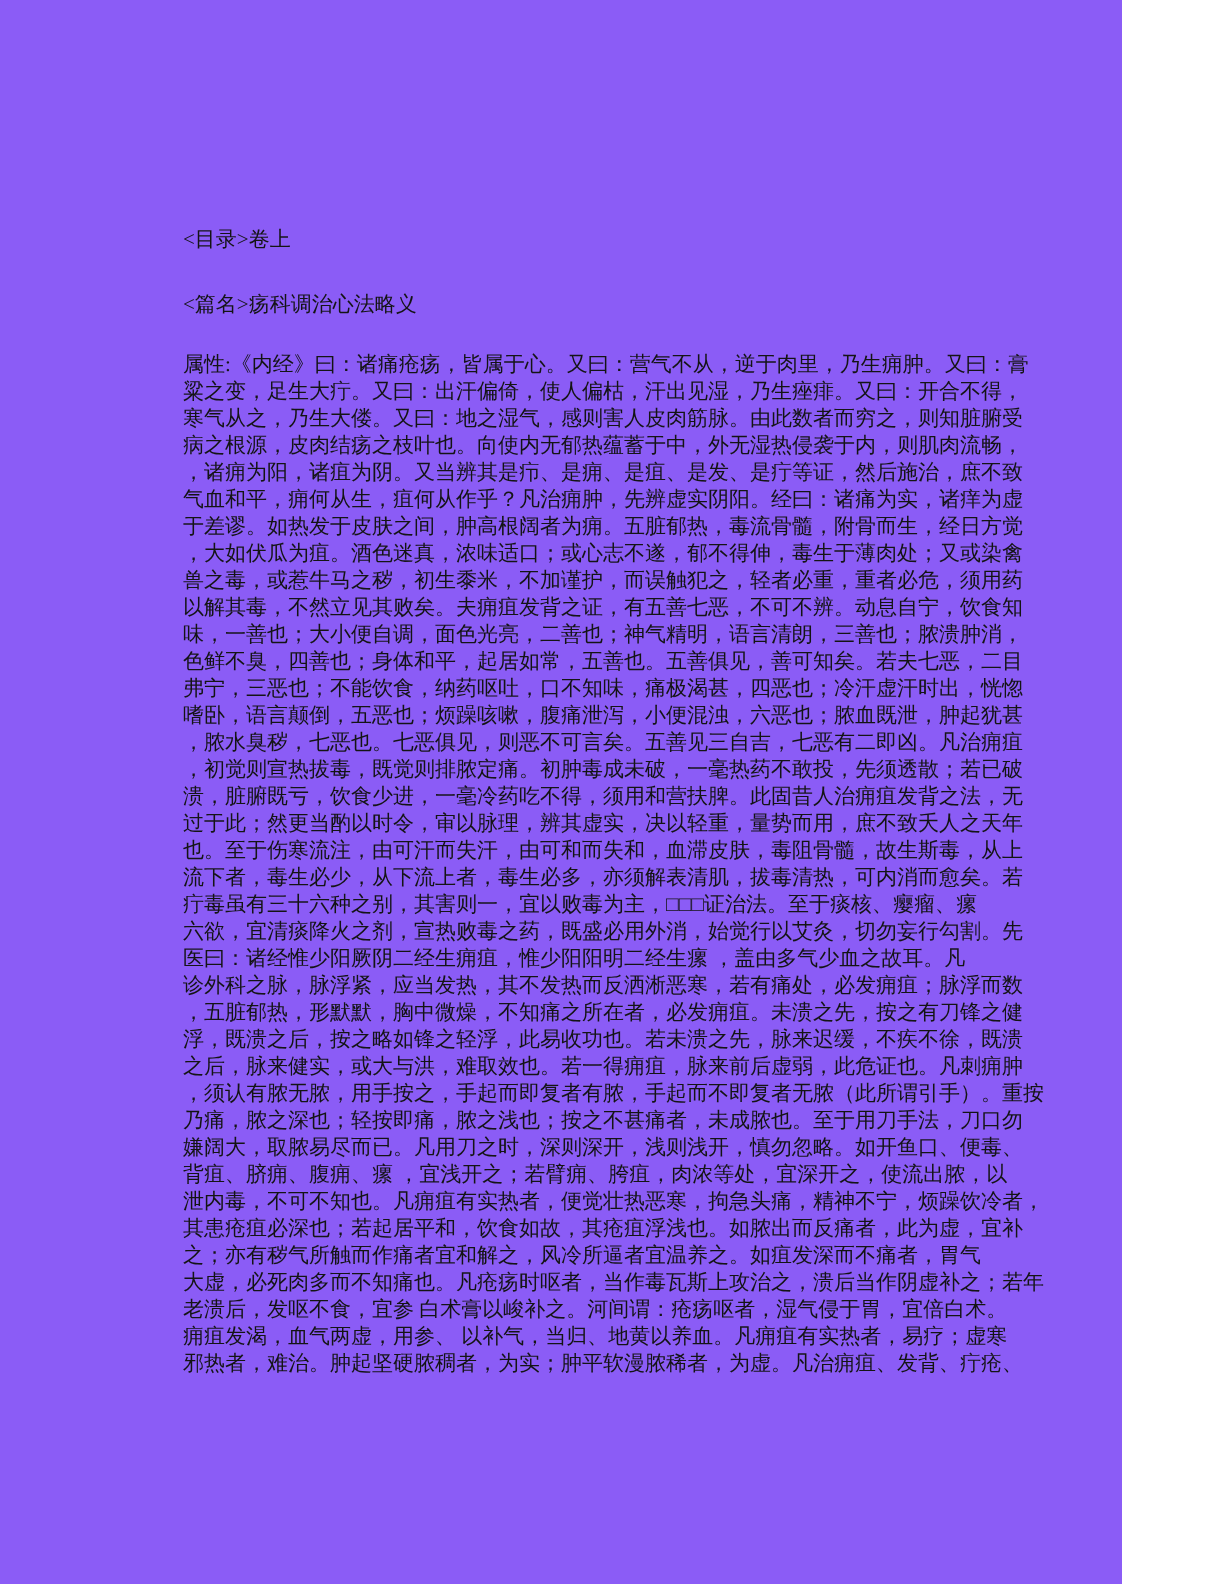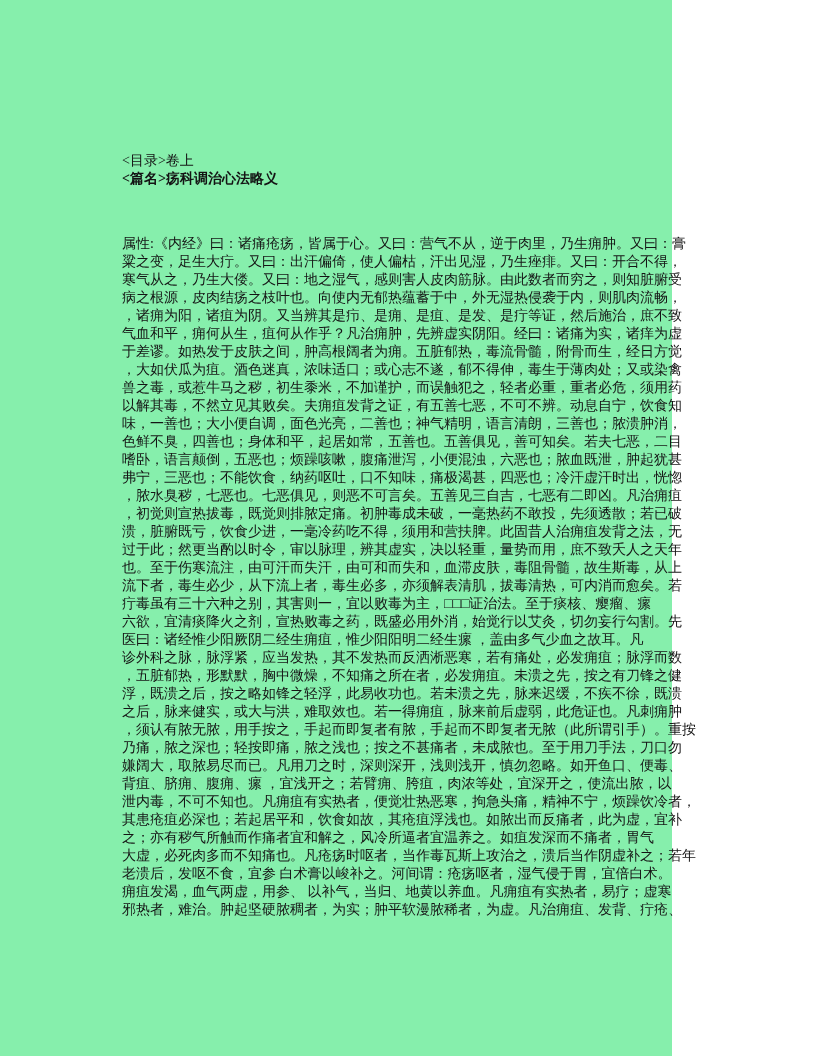--- a/index.html
+++ b/index.html
@@ -12,33 +12,33 @@
       height: 1056px;
       position: relative;
       overflow: hidden;
       font-family: "Liberation Serif", "DejaVu Serif", serif;
       color: #141414;
     }
     .page {
       position: absolute;
       left: 0;
       top: 0;
-      width: 672px;
+      width: 748px;
       height: 1056px;
-      background: #86efac;
+      background: #8b5cf6;
     }
     .para {
       position: absolute;
       left: 122px;
       font-size: 14px;
       line-height: 18px;
       white-space: nowrap;
     }
     .toc { top: 152px; }
-    .chapter { top: 170px; font-weight: bold; }
+    .chapter { top: 195px; }
     .content { top: 235px; }
     .line {
       display: block;
       height: 18px;
       line-height: 18px;
       white-space: pre;
     }
   </style>
 </head>
 <body>
@@ -59,22 +59,22 @@
     <span class="line">寒气从之，乃生大偻。又曰：地之湿气，感则害人皮肉筋脉。由此数者而穷之，则知脏腑受</span>
     <span class="line">病之根源，皮肉结疡之枝叶也。向使内无郁热蕴蓄于中，外无湿热侵袭于内，则肌肉流畅，</span>
     <span class="line">，诸痈为阳，诸疽为阴。又当辨其是疖、是痈、是疽、是发、是疔等证，然后施治，庶不致</span>
     <span class="line">气血和平，痈何从生，疽何从作乎？凡治痈肿，先辨虚实阴阳。经曰：诸痛为实，诸痒为虚</span>
     <span class="line">于差谬。如热发于皮肤之间，肿高根阔者为痈。五脏郁热，毒流骨髓，附骨而生，经日方觉</span>
     <span class="line">，大如伏瓜为疽。酒色迷真，浓味适口；或心志不遂，郁不得伸，毒生于薄肉处；又或染禽</span>
     <span class="line">兽之毒，或惹牛马之秽，初生黍米，不加谨护，而误触犯之，轻者必重，重者必危，须用药</span>
     <span class="line">以解其毒，不然立见其败矣。夫痈疽发背之证，有五善七恶，不可不辨。动息自宁，饮食知</span>
     <span class="line">味，一善也；大小便自调，面色光亮，二善也；神气精明，语言清朗，三善也；脓溃肿消，</span>
     <span class="line">色鲜不臭，四善也；身体和平，起居如常，五善也。五善俱见，善可知矣。若夫七恶，二目</span>
+    <span class="line">弗宁，三恶也；不能饮食，纳药呕吐，口不知味，痛极渴甚，四恶也；冷汗虚汗时出，恍惚</span>
     <span class="line">嗜卧，语言颠倒，五恶也；烦躁咳嗽，腹痛泄泻，小便混浊，六恶也；脓血既泄，肿起犹甚</span>
-    <span class="line">弗宁，三恶也；不能饮食，纳药呕吐，口不知味，痛极渴甚，四恶也；冷汗虚汗时出，恍惚</span>
     <span class="line">，脓水臭秽，七恶也。七恶俱见，则恶不可言矣。五善见三自吉，七恶有二即凶。凡治痈疽</span>
     <span class="line">，初觉则宣热拔毒，既觉则排脓定痛。初肿毒成未破，一毫热药不敢投，先须透散；若已破</span>
     <span class="line">溃，脏腑既亏，饮食少进，一毫冷药吃不得，须用和营扶脾。此固昔人治痈疽发背之法，无</span>
     <span class="line">过于此；然更当酌以时令，审以脉理，辨其虚实，决以轻重，量势而用，庶不致夭人之天年</span>
     <span class="line">也。至于伤寒流注，由可汗而失汗，由可和而失和，血滞皮肤，毒阻骨髓，故生斯毒，从上</span>
     <span class="line">流下者，毒生必少，从下流上者，毒生必多，亦须解表清肌，拔毒清热，可内消而愈矣。若</span>
     <span class="line">疔毒虽有三十六种之别，其害则一，宜以败毒为主，□□□证治法。至于痰核、瘿瘤、瘰</span>
     <span class="line">六欲，宜清痰降火之剂，宣热败毒之药，既盛必用外消，始觉行以艾灸，切勿妄行勾割。先</span>
     <span class="line">医曰：诸经惟少阳厥阴二经生痈疽，惟少阳阳明二经生瘰 ，盖由多气少血之故耳。凡</span>
     <span class="line">诊外科之脉，脉浮紧，应当发热，其不发热而反洒淅恶寒，若有痛处，必发痈疽；脉浮而数</span>

